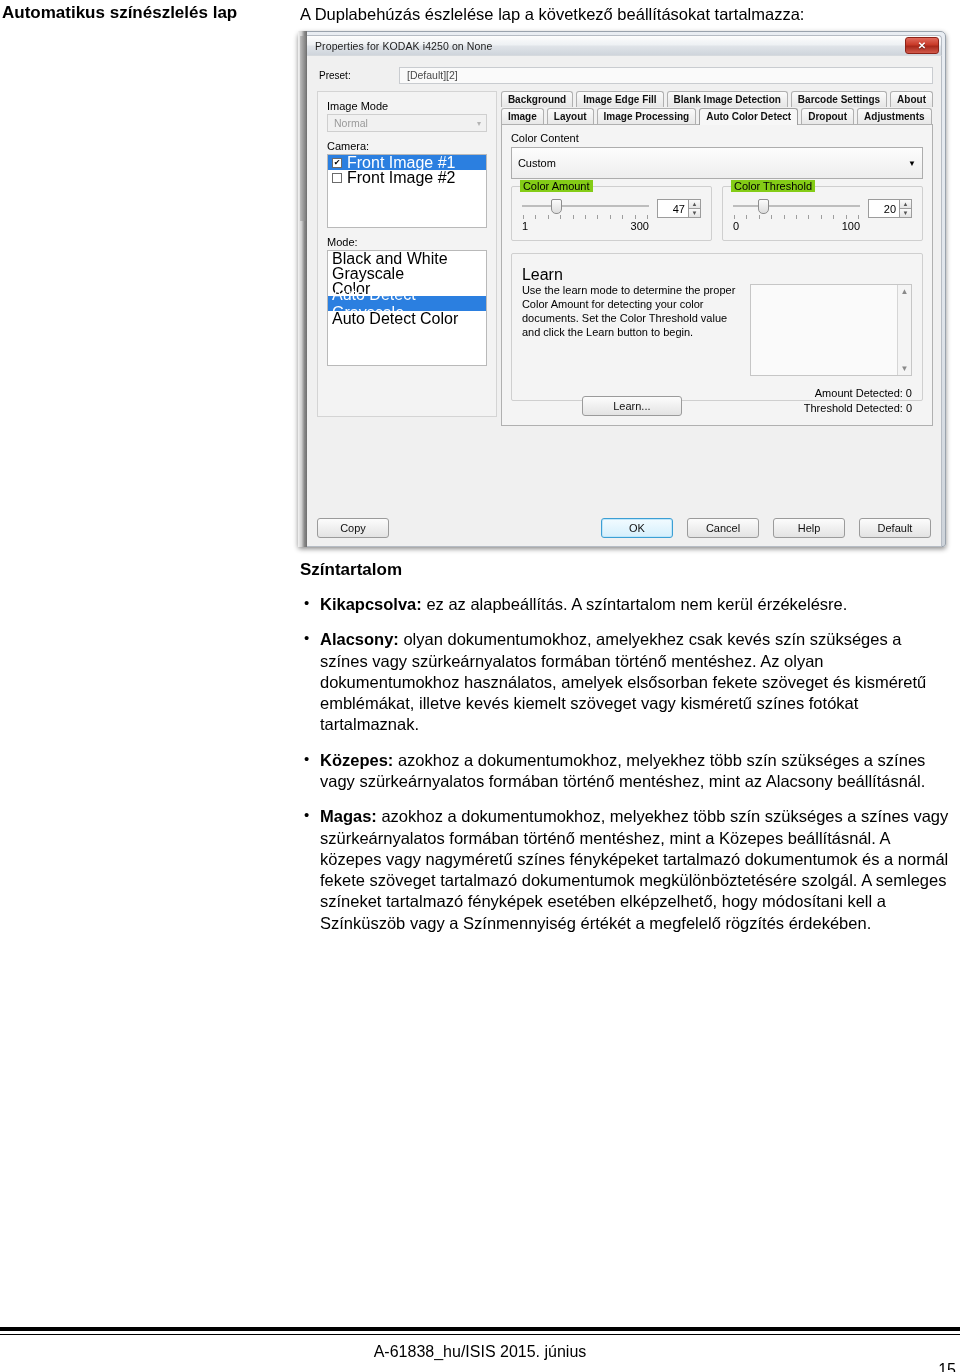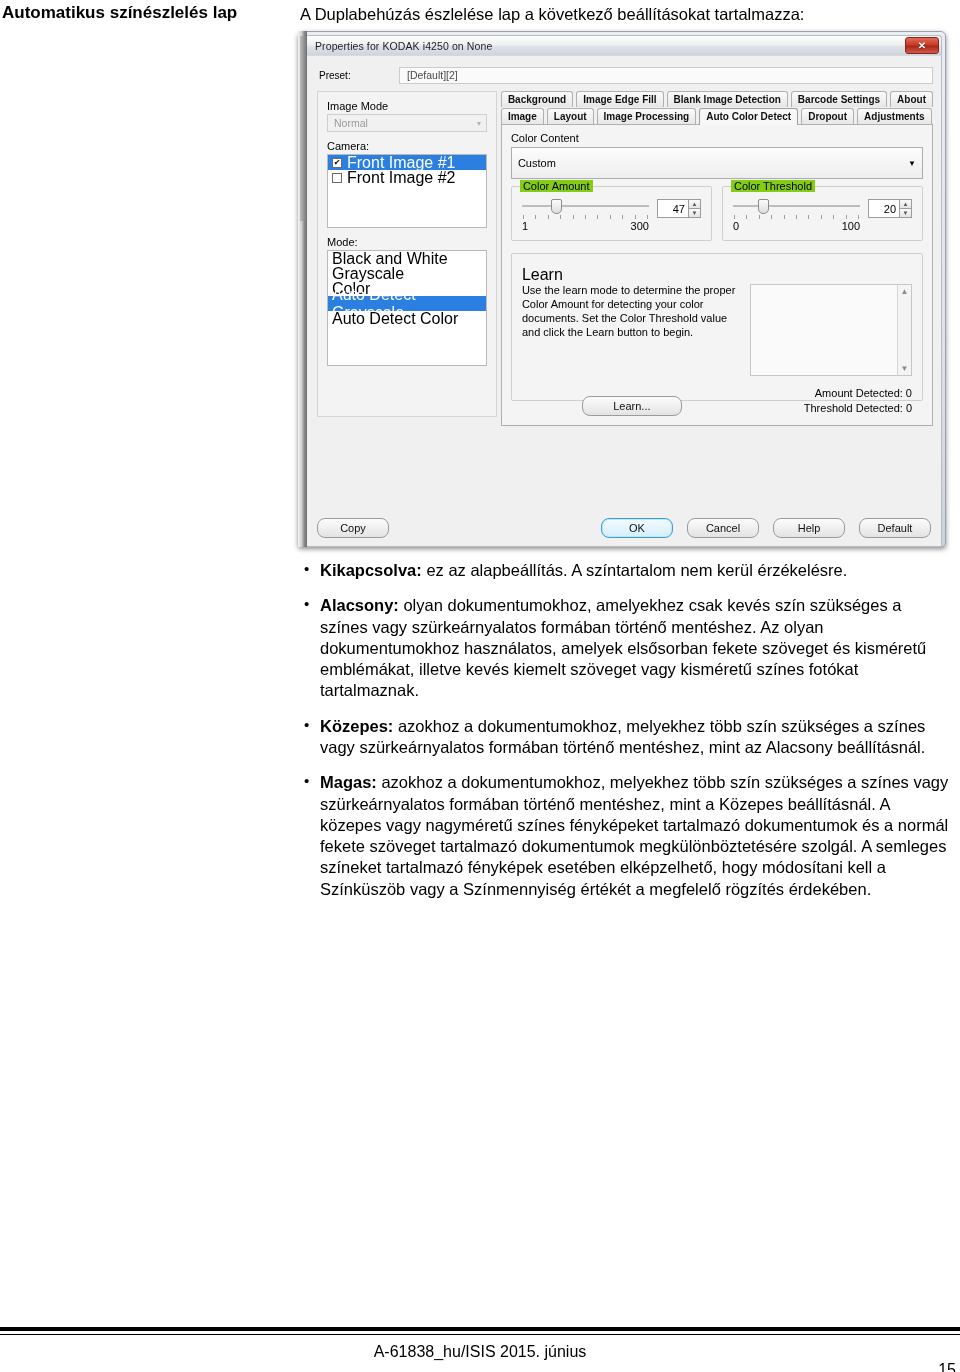--- a/index.html
+++ b/index.html
@@ -206,21 +206,21 @@
   .lb-scroll {
     position:absolute; right:0; top:0; bottom:0; width:14px;
     background:#f4f4f4; border-left:1px solid #d5d5d5;
     display:flex; flex-direction:column; justify-content:space-between;
     align-items:center; padding:2px 0; cursor:pointer;
   }
   .lb-scroll span { font-size:8px; color:#8a8a8a; }
   .learn-bottom { display:flex; align-items:flex-end; margin-top:10px; }
   .btn {
     background:linear-gradient(180deg,#fcfcfc,#e3e3e3);
-    border:1px solid #9b9b9b; border-radius:8px;
+    border:1px solid #9b9b9b; border-radius:3px;
     font-size:11px; height:20px; display:flex; align-items:center;
     justify-content:center; cursor:pointer; color:#111;
   }
   .learn-btn { width:100px; margin-left:60px; }
   .detected { margin-left:auto; font-size:11px; text-align:right; line-height:1.35; }
 
   .btn-row {
     position:absolute; left:14px; right:10px; bottom:8px;
     display:flex; align-items:center;
   }
@@ -450,20 +450,21 @@
 
       </div>
     </div>
 
     <div class="left-strip">
       <div class="left-strip-thumb"></div>
     </div>
   </div>
 
   <div class="prose">
+    <h3>Színtartalom</h3>
     <ul class="bullets">
       <li>
         <b>Kikapcsolva:</b><span> ez az alapbeállítás. A színtartalom nem kerül érzékelésre.</span>
       </li>
       <li>
         <b>Alacsony:</b><span> olyan dokumentumokhoz, amelyekhez csak kevés szín szükséges a színes vagy szürkeárnyalatos formában történő mentéshez. Az olyan dokumentumokhoz használatos, amelyek elsősorban fekete szöveget és kisméretű emblémákat, illetve kevés kiemelt szöveget vagy kisméretű színes fotókat tartalmaznak.</span>
       </li>
       <li>
         <b>Közepes:</b><span> azokhoz a dokumentumokhoz, melyekhez több szín szükséges a színes vagy szürkeárnyalatos formában történő mentéshez, mint az Alacsony beállításnál.</span>
       </li>

